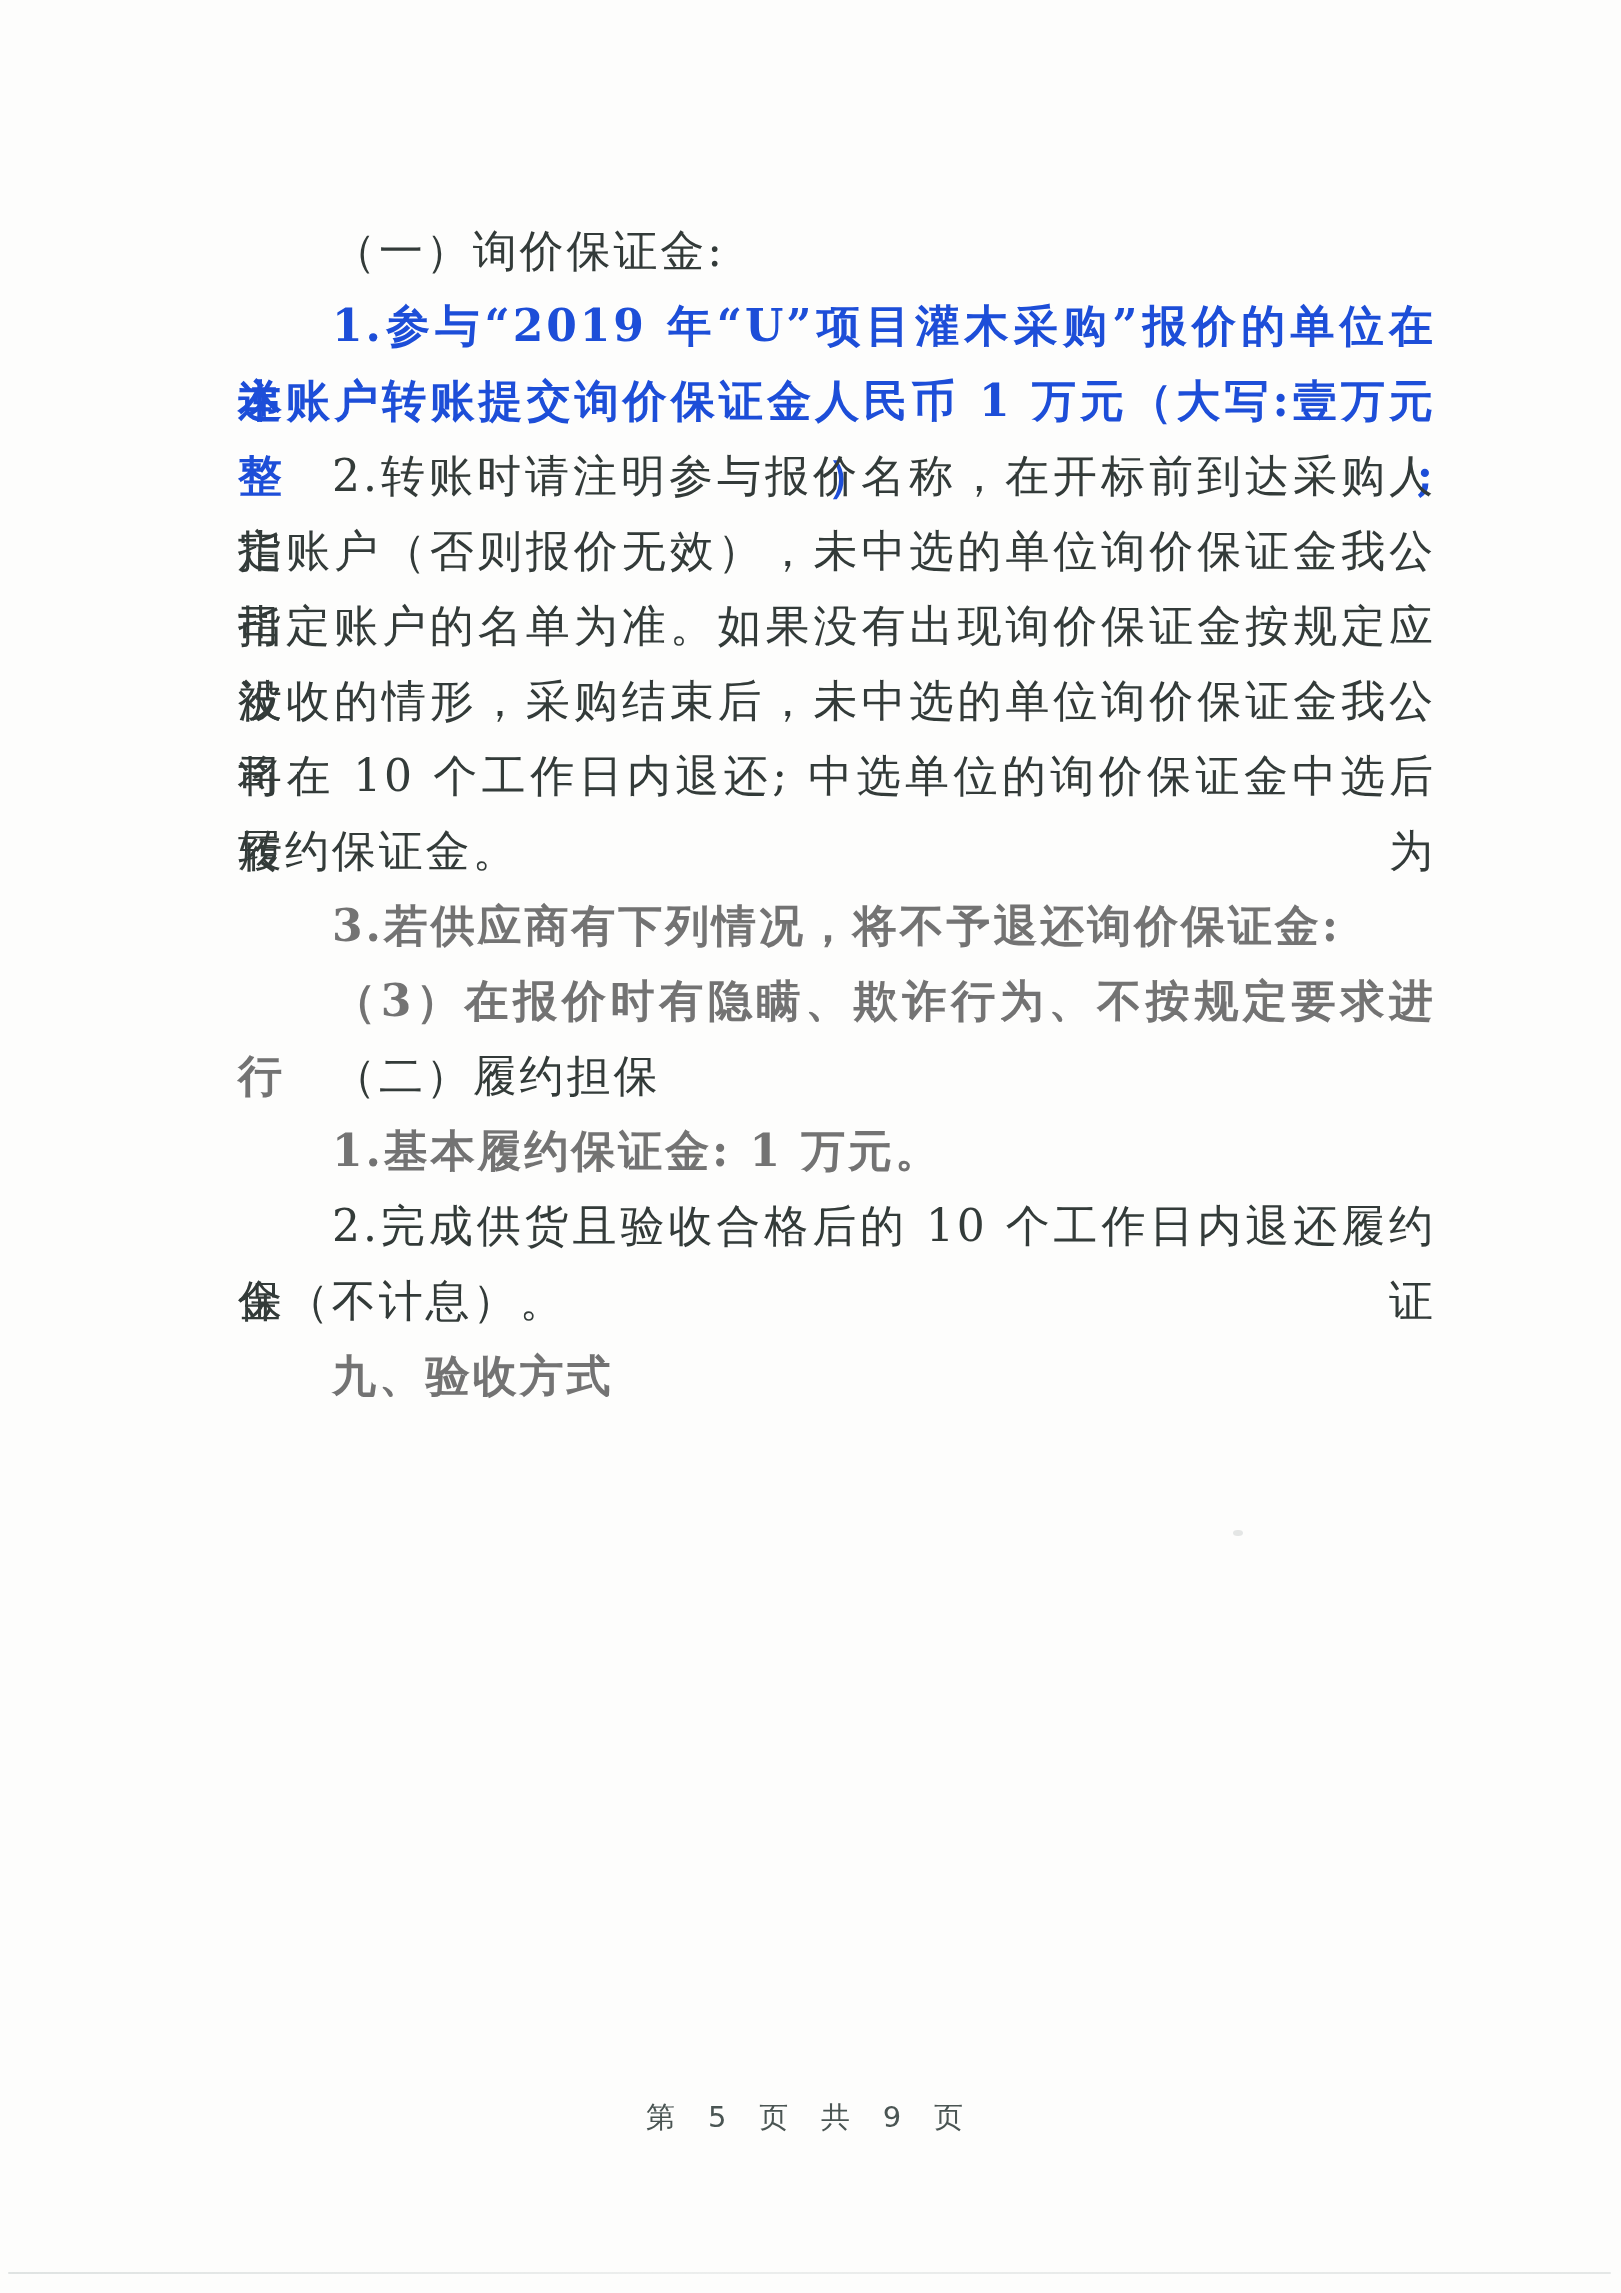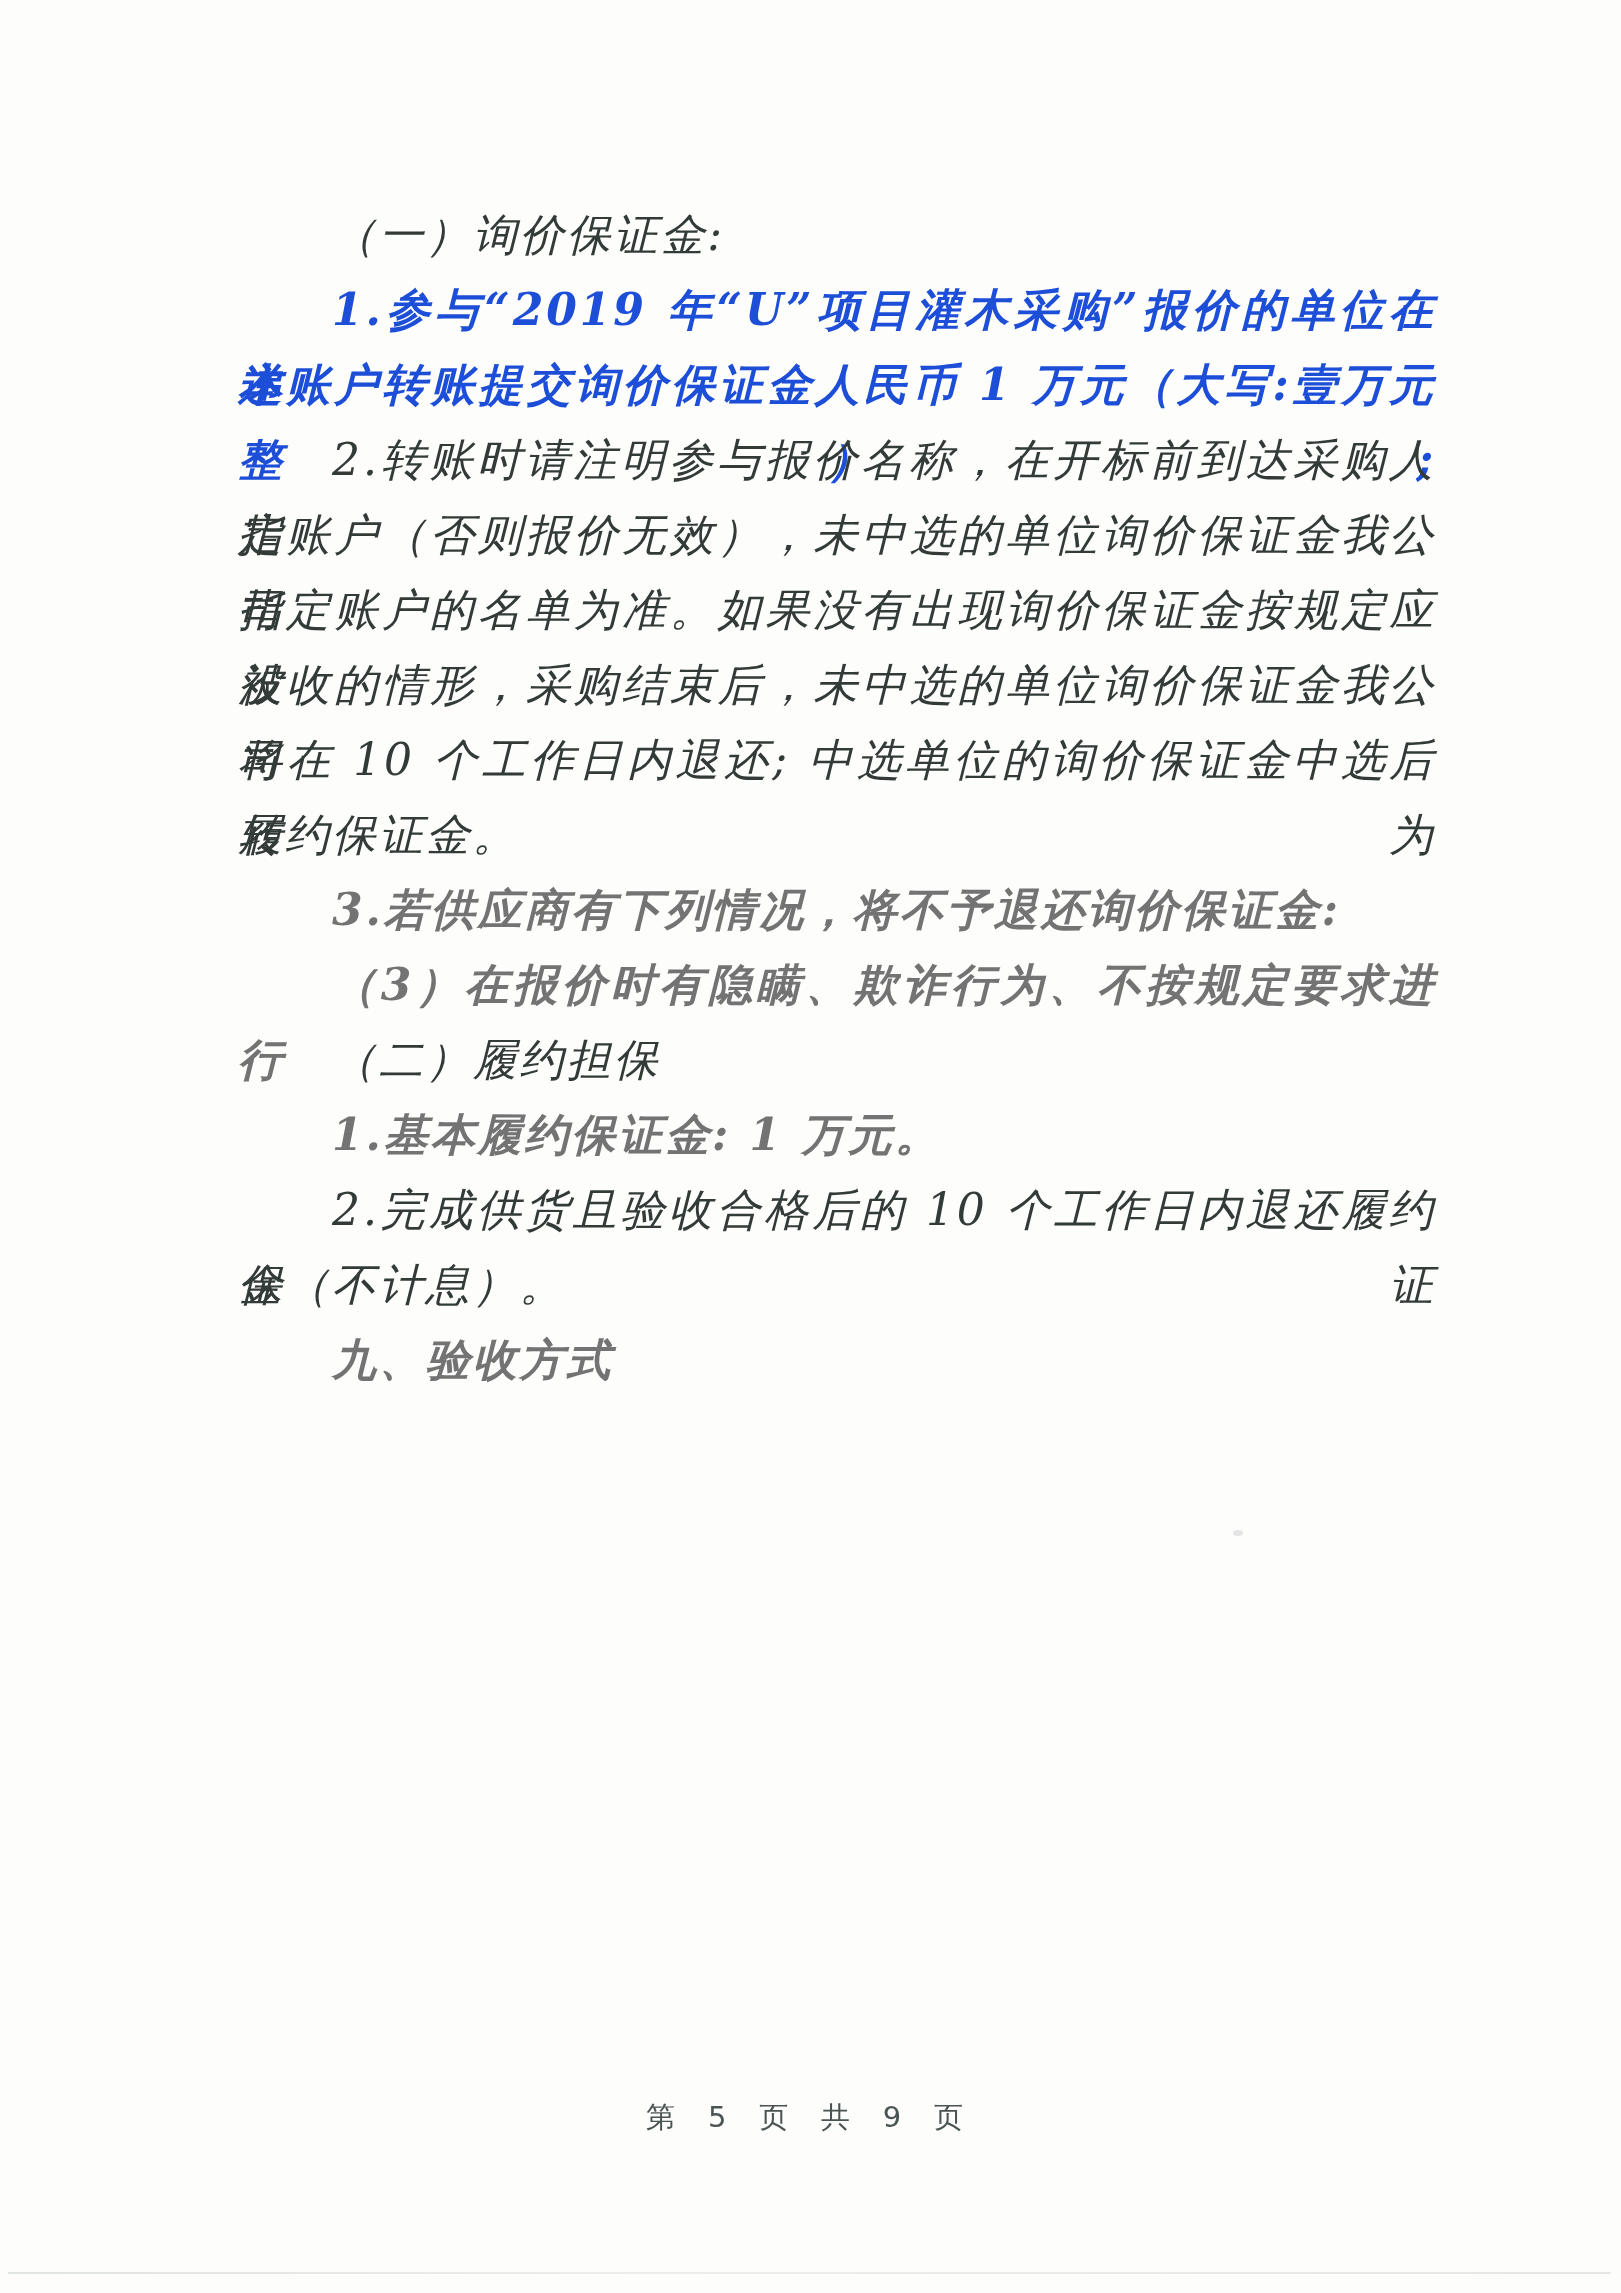--- a/index.html
+++ b/index.html
@@ -12,24 +12,23 @@
   }
   .page {
     position: relative;
     width: 1621px;
     height: 2294px;
     background: #fdfdfc;
     font-family: "DejaVu Serif", "Liberation Serif", serif;
   }
   .doc-body {
     position: absolute;
-    top: 197px;
+    top: 213px;
     left: 238px;
     width: 1198px;
-    font-style: italic;
   }
   .para { margin: 0; padding: 0; }
   .line {
     display: block;
     height: 75px;
     line-height: 75px;
     font-size: 44px;
     letter-spacing: 2.9px;
     white-space: nowrap;
     color: #333b39;

